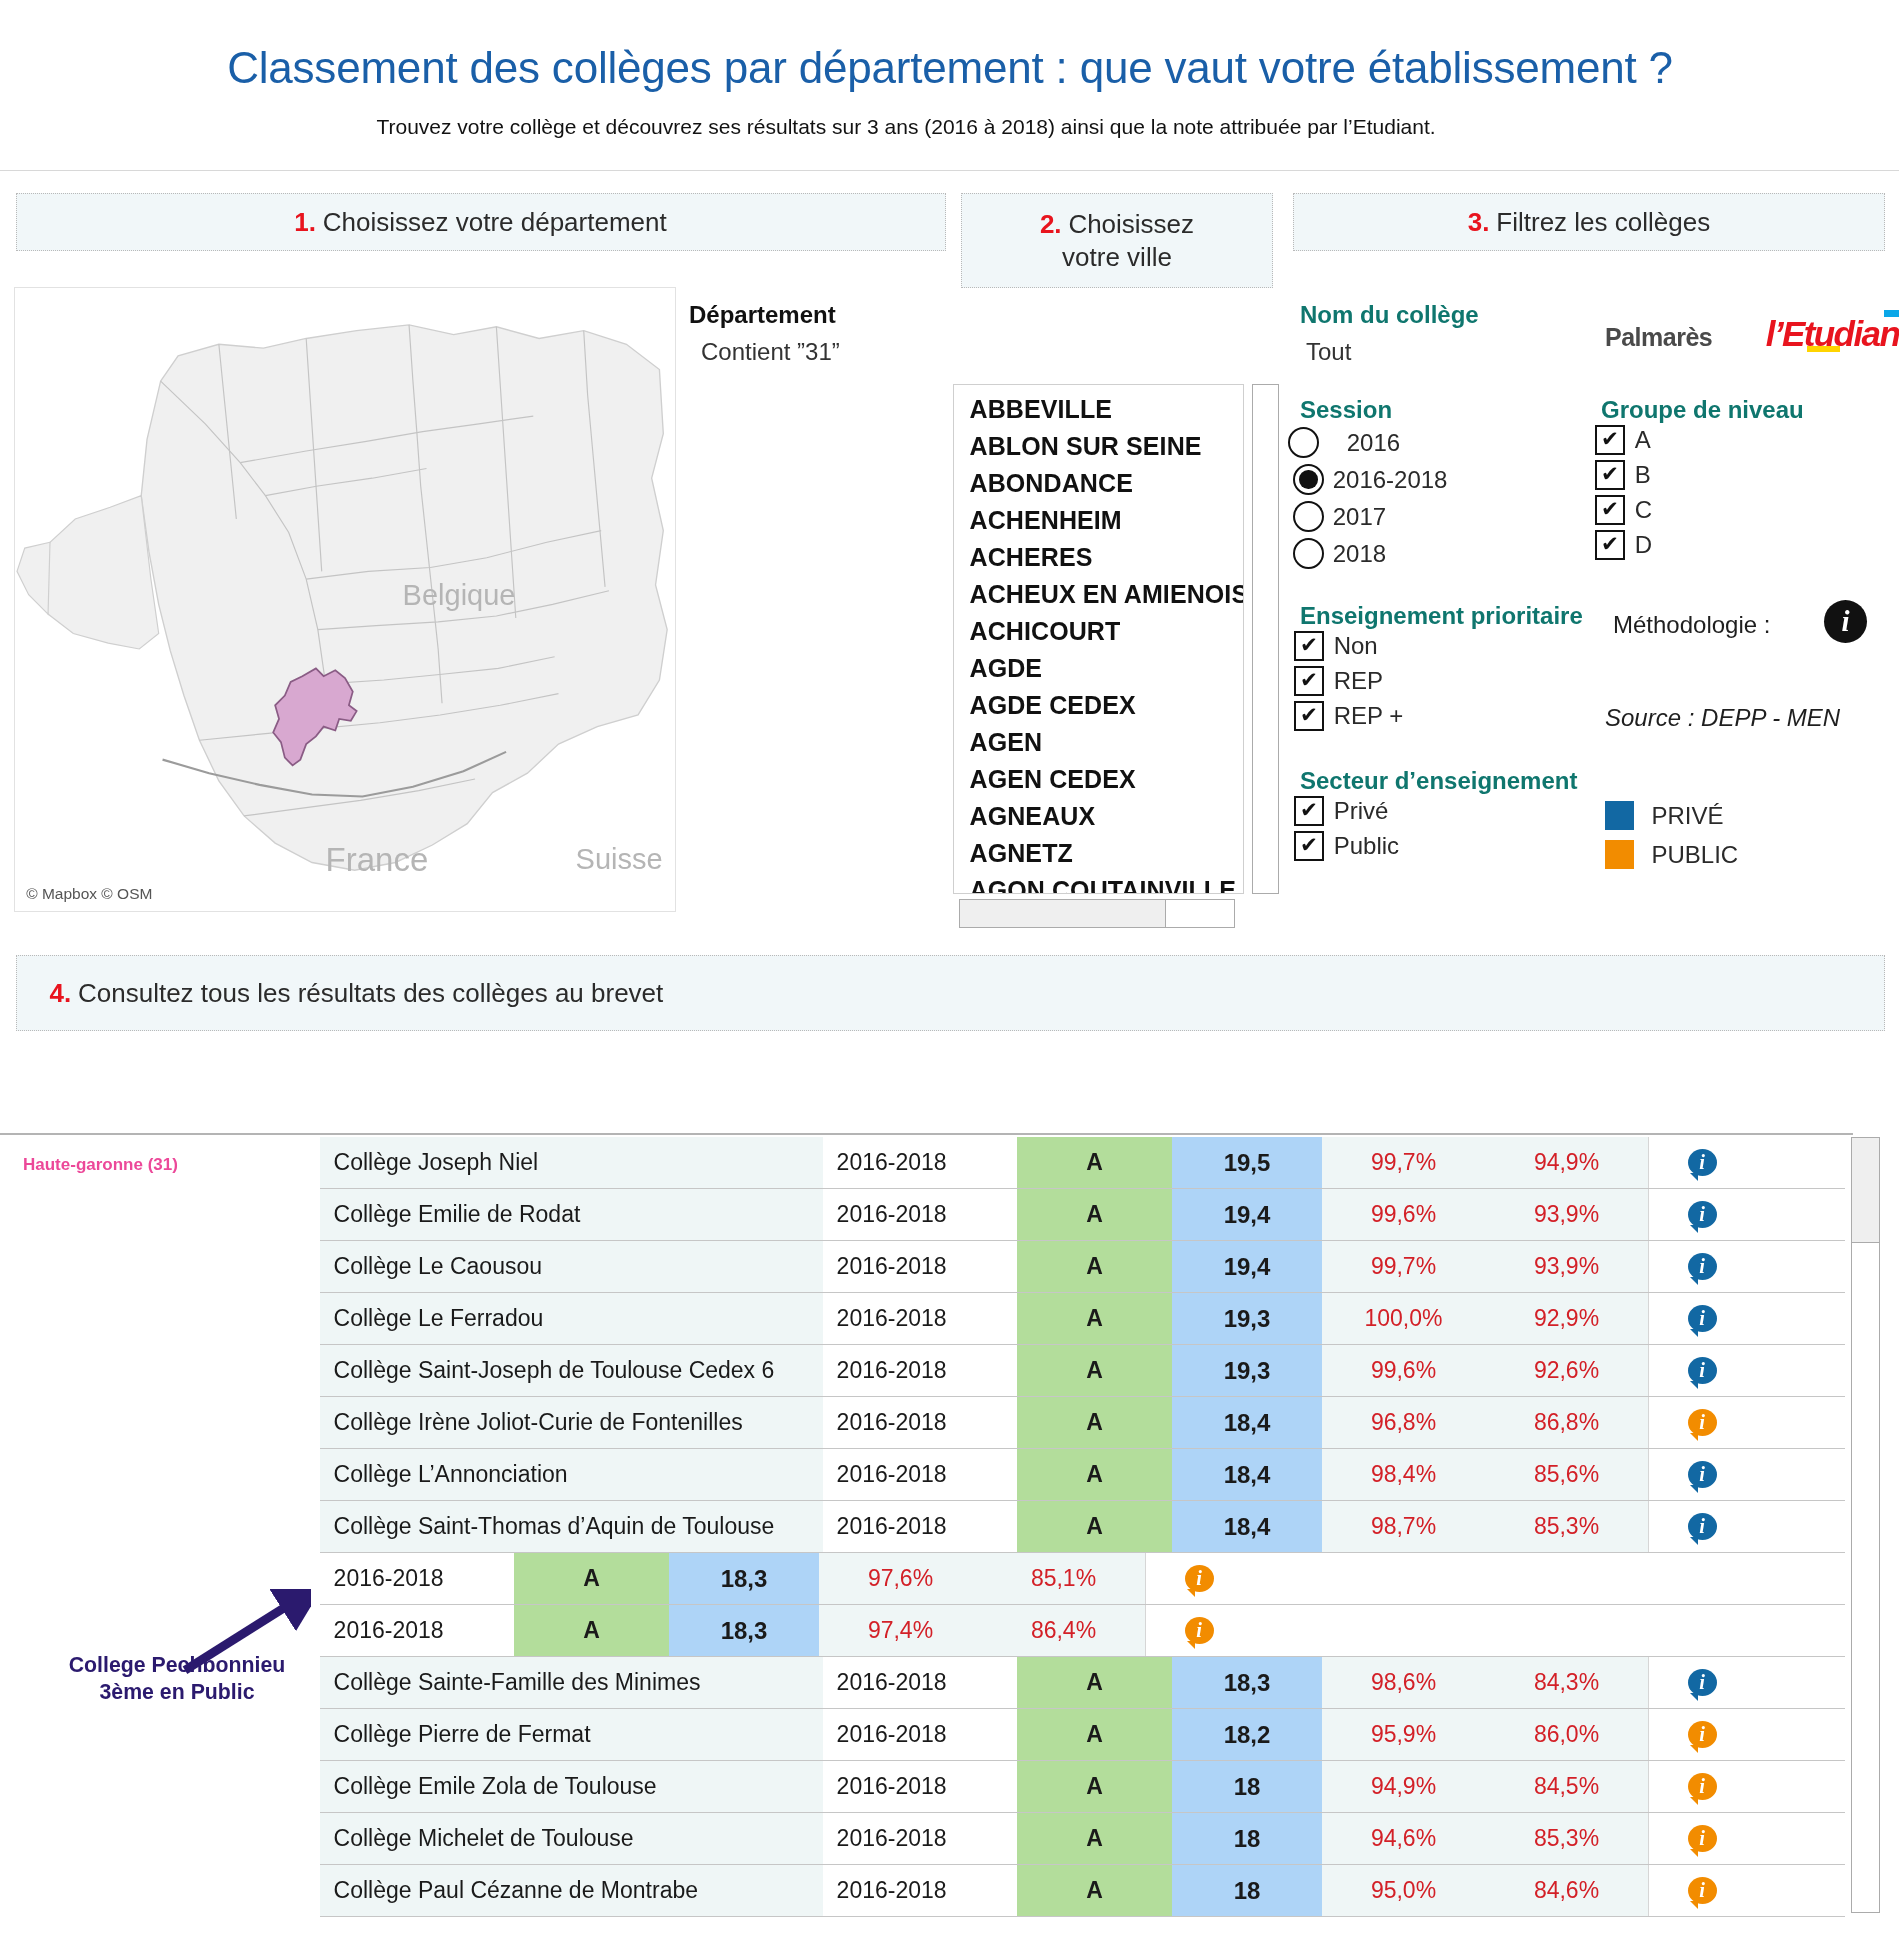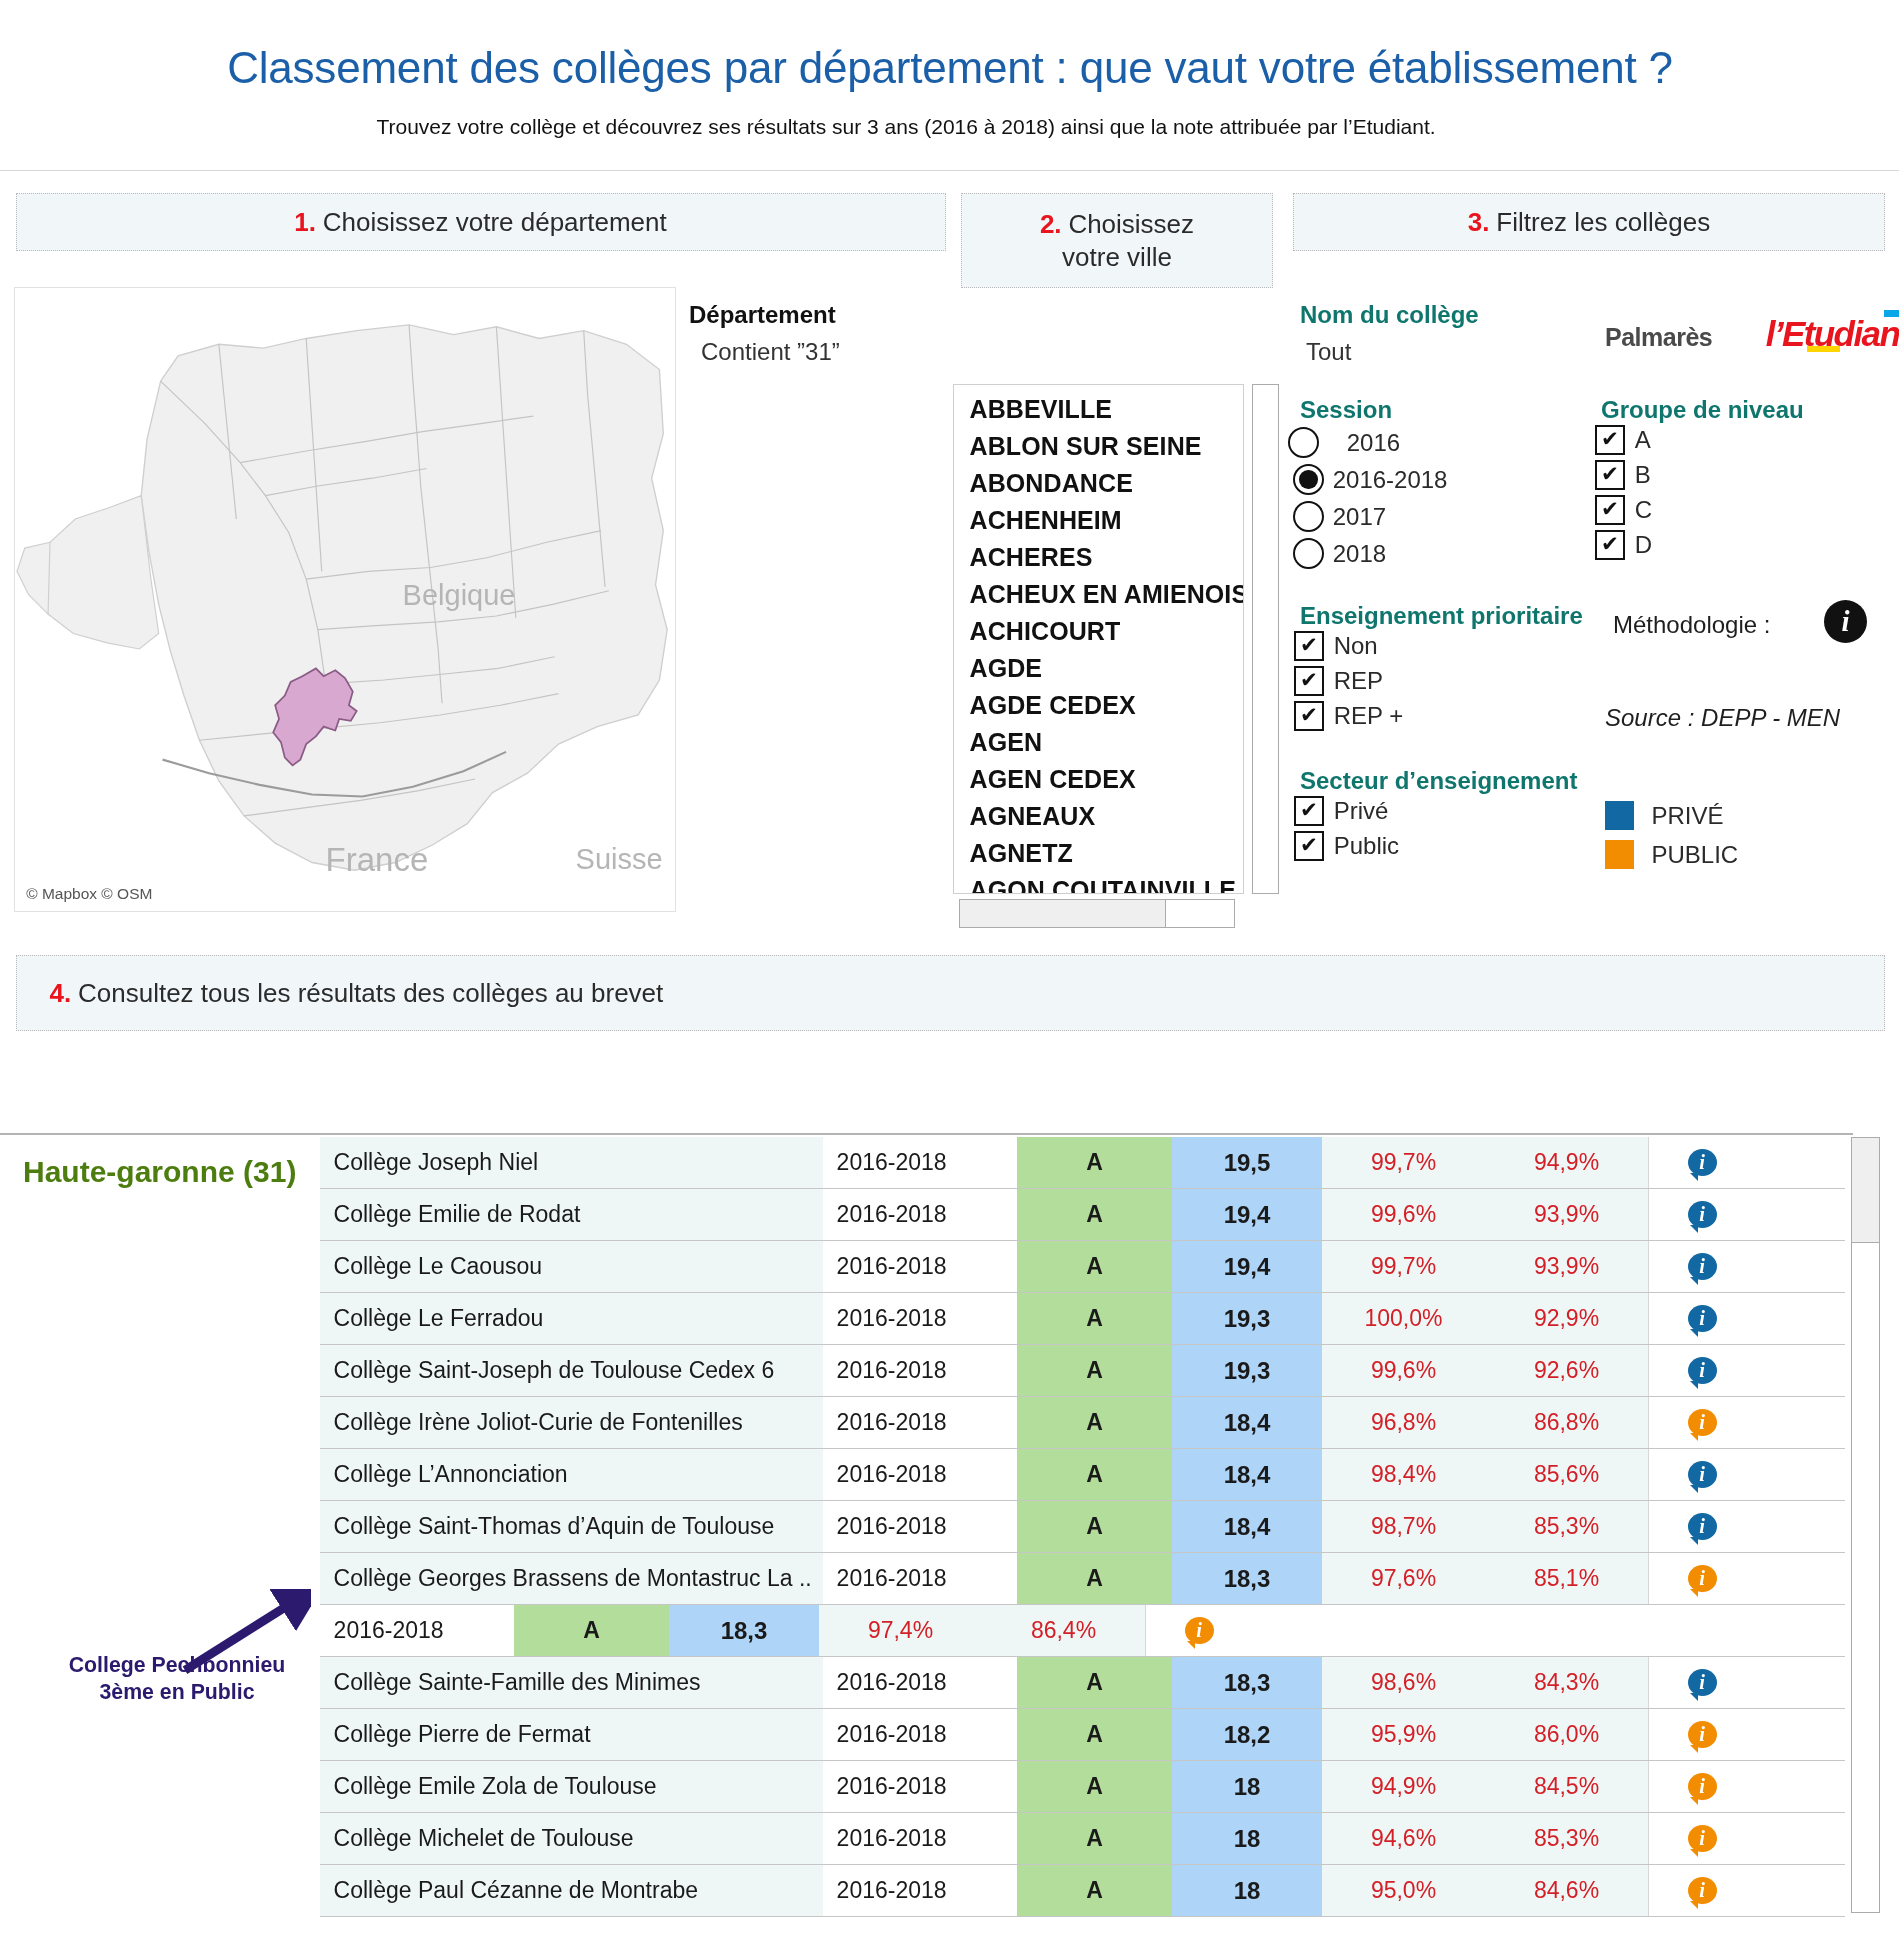--- a/index.html
+++ b/index.html
@@ -257,21 +257,21 @@
   #table-head {
     position: absolute; left: 0; top: 1058px; width: 1900px; height: 78px;
   }
   #head-rule {
     position: absolute; left: 0; top: 1133px; width: 1853px; height: 1.9px;
     background: #b4b4b4;
   }
 
   #dept-cell {
     position: absolute; left: 23px; top: 1155px;
-    font-size: 30px; color: #4d7c0f; font-weight: bold; white-space: nowrap;
+    font-size: 17px; color: #ec4899; font-weight: bold; white-space: nowrap;
   }
 
   #table-body {
     position: absolute;
     left: 320px; top: 1137px; width: 1525px;
   }
   .trow {
     position: relative;
     height: 52px;
     display: flex;
@@ -664,21 +664,20 @@
       <div class="cell c-note">18,4</div>
       <div class="cell c-reuss">98,7%</div>
       <div class="cell c-mention">85,3%</div>
       <div class="cell c-info">
         <span class="info-bubble prive">
           <span>i</span>
         </span>
       </div>
     </div>
     <div class="trow">
-      <div class="cell c-nom">Collège Georges Brassens de Montastruc La ..</div>
       <div class="cell c-session">2016-2018</div>
       <div class="cell c-groupe">A</div>
       <div class="cell c-note">18,3</div>
       <div class="cell c-reuss">97,6%</div>
       <div class="cell c-mention">85,1%</div>
       <div class="cell c-info">
         <span class="info-bubble public">
           <span>i</span>
         </span>
       </div>

